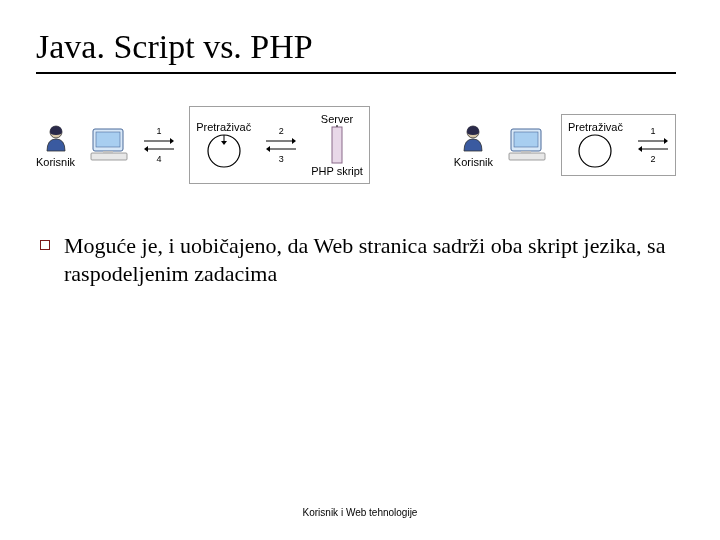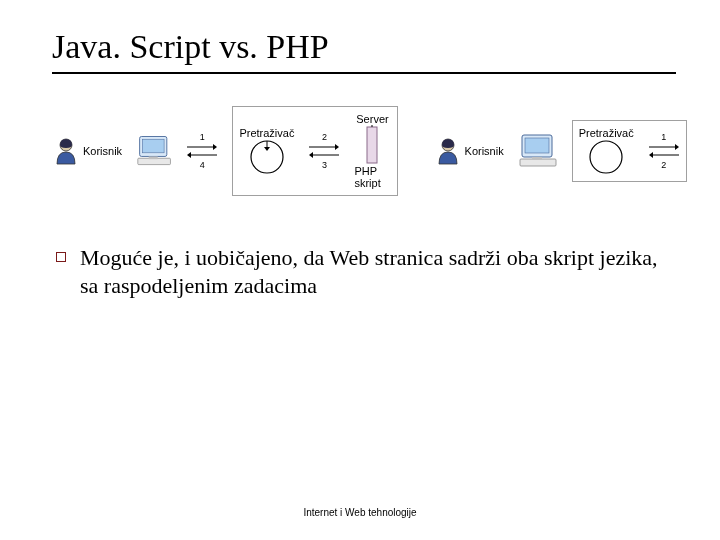--- a/index.html
+++ b/index.html
@@ -5,21 +5,21 @@
   * { margin: 0; padding: 0; box-sizing: border-box; }
   body {
     width: 720px;
     height: 540px;
     background: #fff;
     font-family: "Times New Roman", Times, serif;
     position: relative;
     overflow: hidden;
   }
   .slide {
-    padding: 28px 44px 0 52px;
+    padding: 28px 44px 0 36px;
   }
   .title {
     font-size: 34px;
     font-weight: normal;
     color: #000;
     margin-bottom: 6px;
   }
   .hr {
     border: none;
     border-top: 2px solid #000;
@@ -32,21 +32,21 @@
     margin-bottom: 48px;
   }
   .diagram {
     position: relative;
     display: flex;
     align-items: center;
     gap: 14px;
   }
   .user-block {
     display: flex;
-    flex-direction: row;
+    flex-direction: column;
     align-items: center;
     gap: 3px;
   }
   .user-label, .label-above, .label-below {
     font-family: Arial, sans-serif;
     font-size: 11px;
     color: #000;
   }
   .computer-box {
     border: 1px solid #a0a0a0;
@@ -218,13 +218,13 @@
     </div>
 
   </div>
 
   <div class="bullet-area">
     <div class="bullet-mark"></div>
     <div class="bullet-text">Moguće je, i uobičajeno, da Web stranica sadrži oba skript jezika, sa raspodeljenim zadacima</div>
   </div>
 </div>
 
-<div class="footer">Internet i Web tehnologije</div>
+<div class="footer">Korisnik i Web tehnologije</div>
 
 </body></html>

